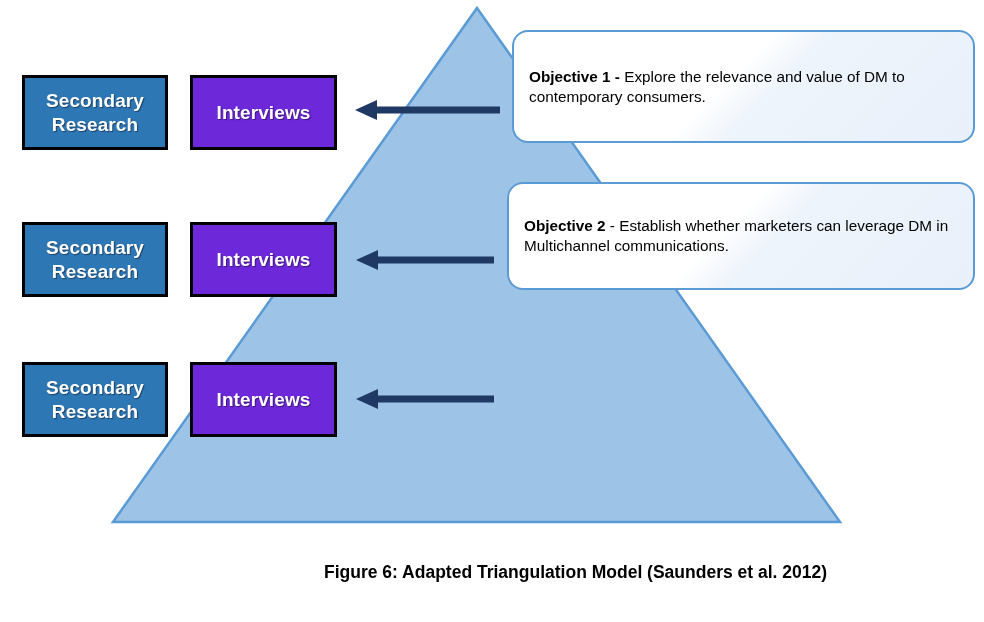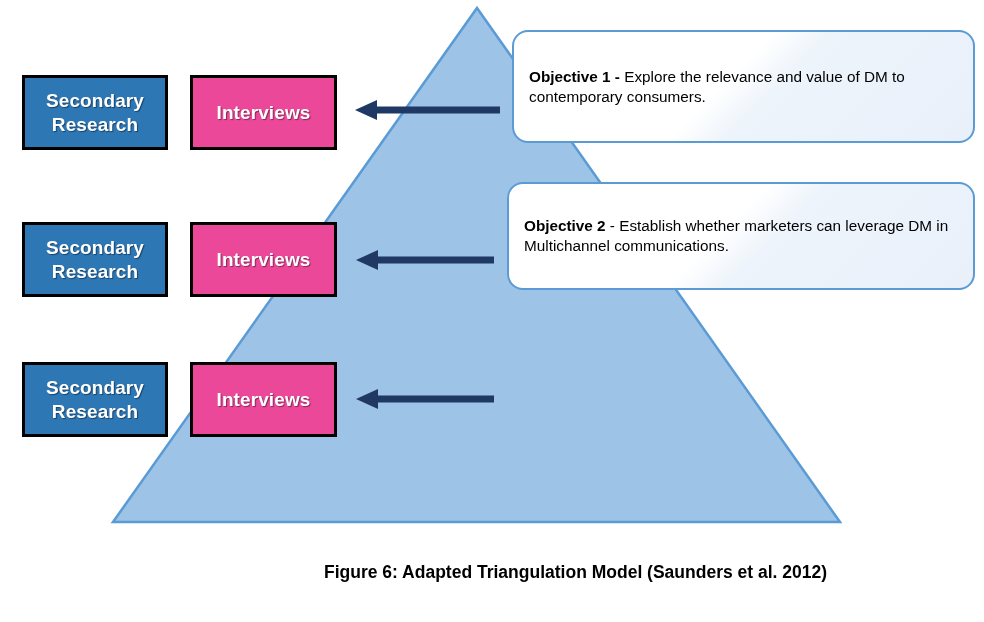--- a/index.html
+++ b/index.html
@@ -37,21 +37,21 @@
     justify-content: center;
     text-align: center;
     color: #ffffff;
     font-weight: bold;
     font-size: 19px;
     line-height: 1.22;
     letter-spacing: 0.1px;
     text-shadow: 1px 1px 1px rgba(0,0,0,0.45);
   }
   .method-box.secondary { background: #2E77B5; }
-  .method-box.interviews { background: #ec4899; }
+  .method-box.interviews { background: #6d28d9; }
 
   
   .arrow-svg {
     position: absolute;
   }
 
   
   .callout {
     position: absolute;
     box-sizing: border-box;

